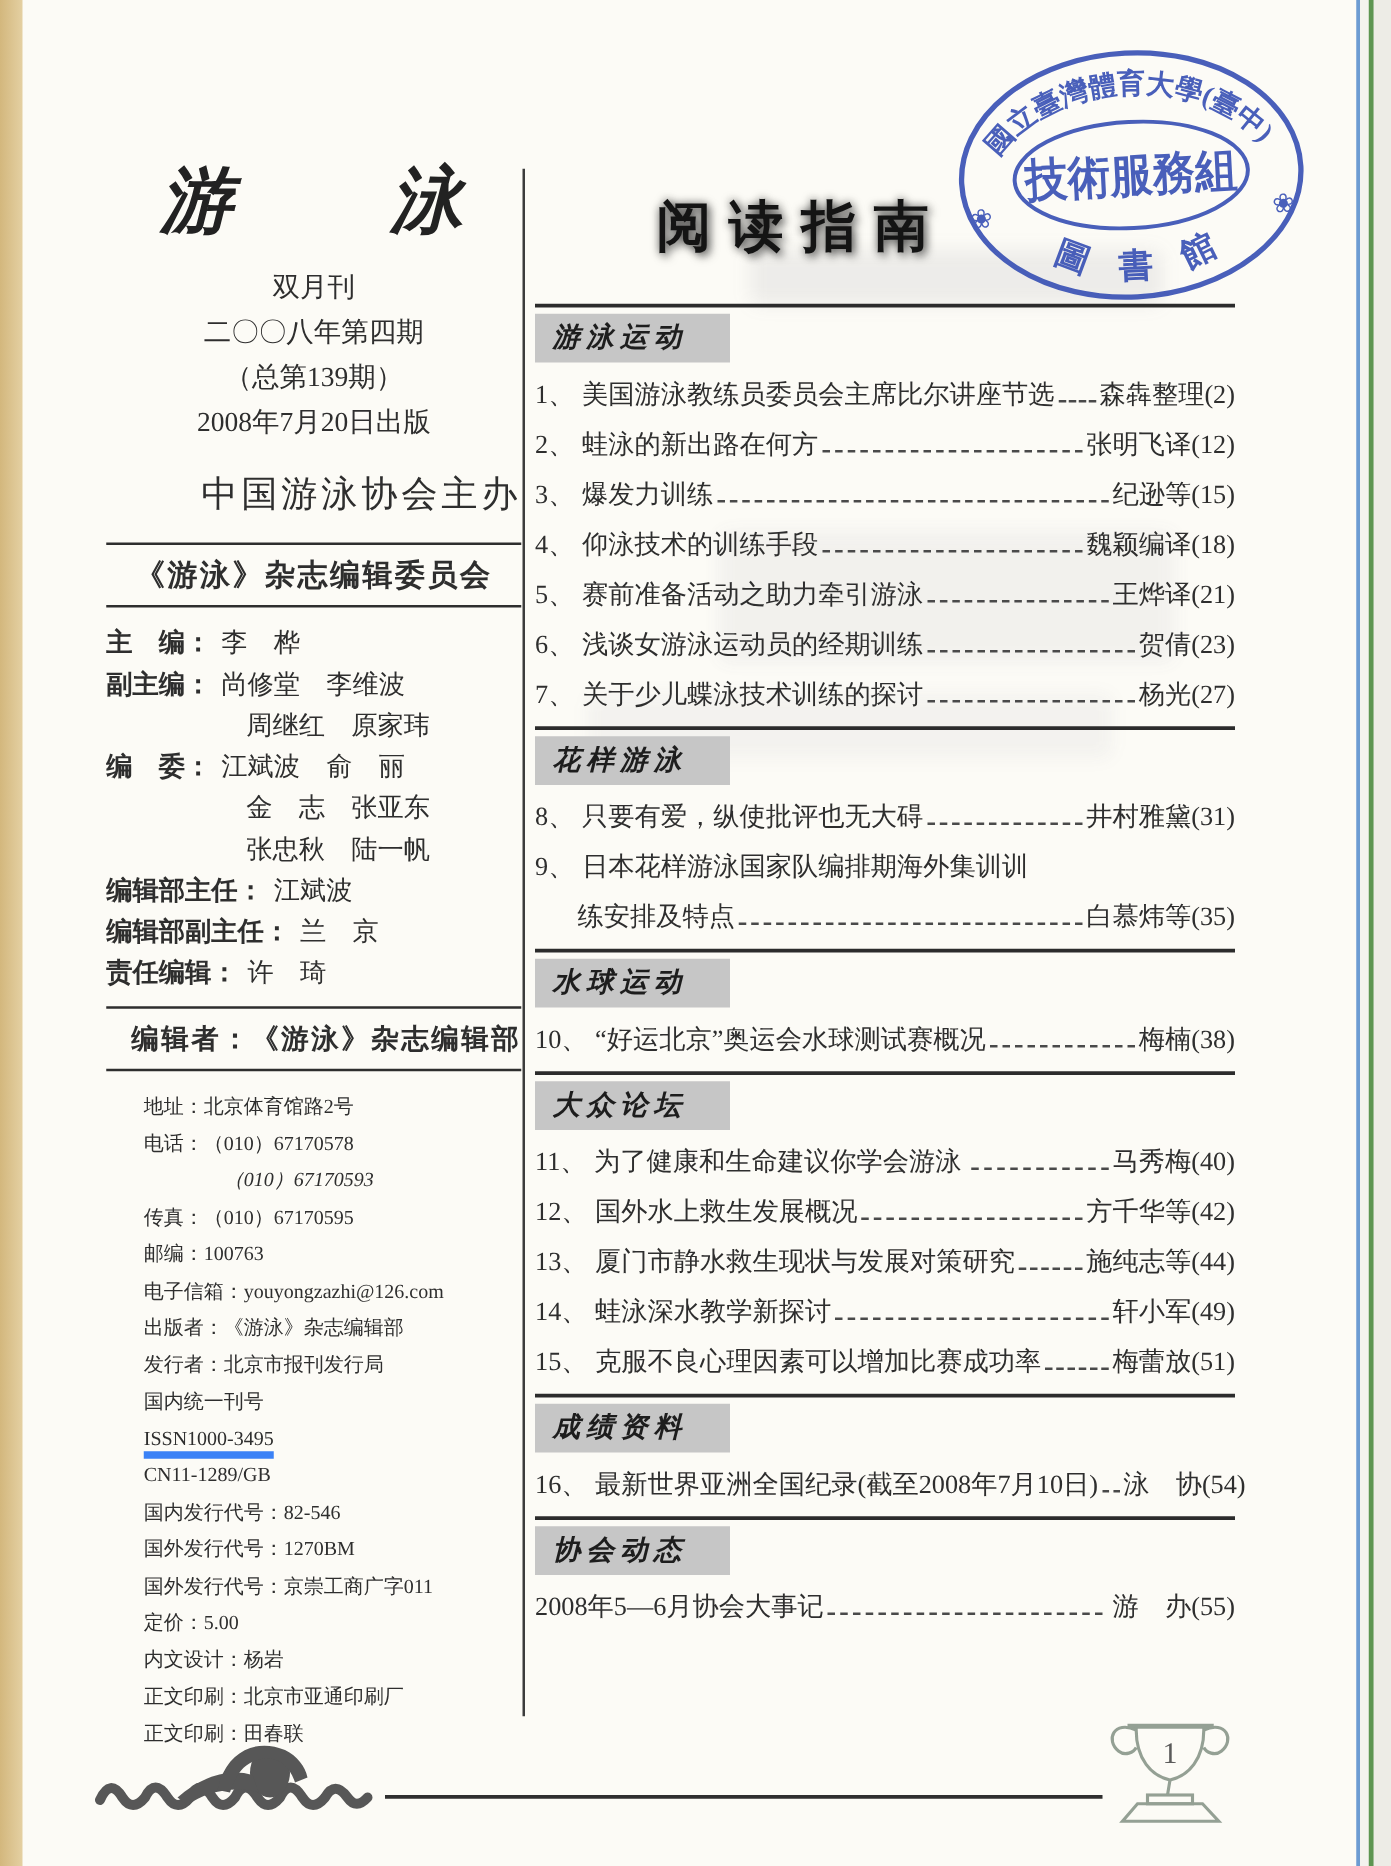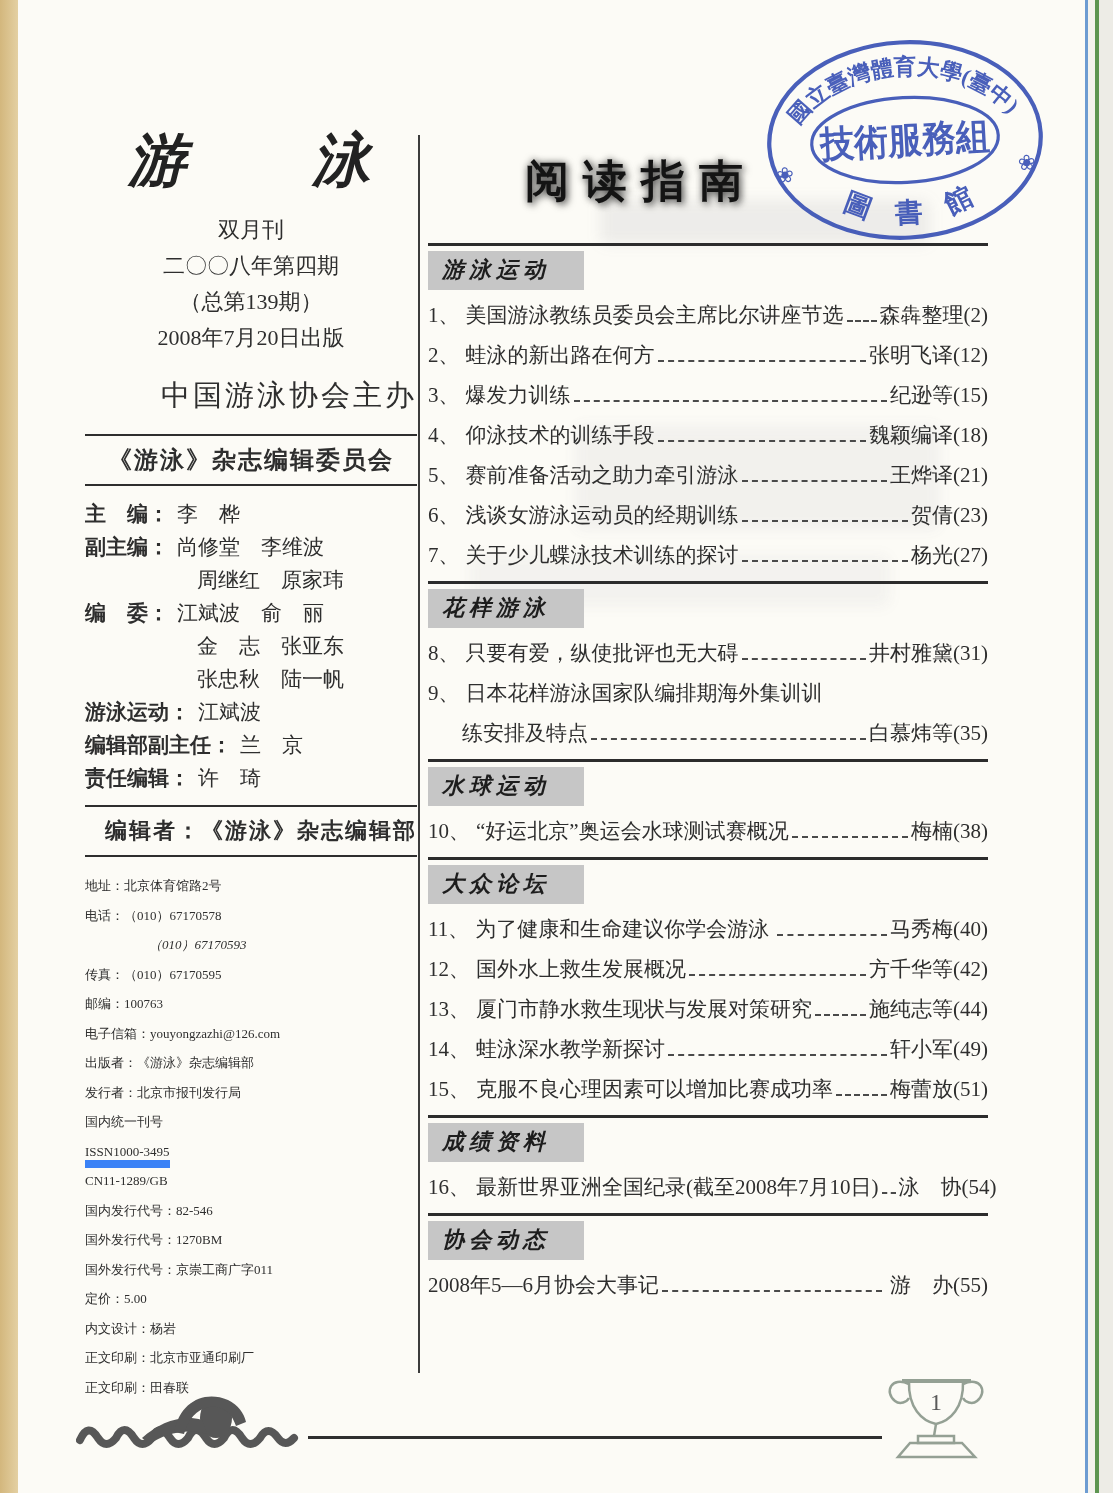--- a/index.html
+++ b/index.html
@@ -23,23 +23,23 @@
   .organizer{font-size:29px;text-align:right;letter-spacing:3px;margin-top:20px;margin-bottom:18px;}
   .rule{height:2px;background:#2e2e2e;}
   .committee{font-size:24px;font-weight:bold;text-align:center;padding:8px 0;letter-spacing:2px;}
   .staff{margin-top:12px;margin-bottom:10px;font-size:21px;}
   .staff-row{display:flex;line-height:33px;}
   .staff-label{font-weight:bold;white-space:pre;}
   .staff-value{white-space:pre;margin-left:8px;}
   .staff-row.cont{padding-left:104px;}
   .editor-banner{font-size:22px;font-weight:bold;text-align:right;
                  padding:9px 0;letter-spacing:2px;}
-  .pubinfo{margin-top:14px;font-size:13px;line-height:29.5px;}
+  .pubinfo{margin-top:14px;font-size:16px;line-height:29.5px;margin-left:30px;}
   .pubinfo .indent{padding-left:64px;font-style:italic;}
-  .u{border-bottom:8px solid #3b82f6;padding-bottom:1px;}
+  .u{border-bottom:6px solid #3b82f6;padding-bottom:1px;}
   
   .vdivider{position:absolute;left:418px;top:135px;width:2px;height:1238px;background:#3c3c3c;}
   
   .guide-title{position:absolute;left:525px;top:152px;z-index:2;font-size:44px;font-weight:bold;
                letter-spacing:14px;color:#141414;font-family:"Liberation Sans",sans-serif;
                text-shadow:0 0 7px rgba(25,25,25,.65),3px 3px 7px rgba(45,45,45,.55);}
   
   .stamp{position:absolute;left:760px;top:36px;width:290px;height:208px;z-index:3;
          transform:rotate(-3deg);opacity:.92;}
   
@@ -100,21 +100,21 @@
           <span class="staff-label">编　委：</span>
           <span class="staff-value">江斌波　俞　丽</span>
         </div>
       <div class="staff-row cont">
           <span class="staff-value">金　志　张亚东</span>
         </div>
       <div class="staff-row cont">
           <span class="staff-value">张忠秋　陆一帆</span>
         </div>
       <div class="staff-row">
-          <span class="staff-label">游泳运动：</span>
+          <span class="staff-label">编辑部主任：</span>
           <span class="staff-value">江斌波</span>
         </div>
       <div class="staff-row">
           <span class="staff-label">编辑部副主任：</span>
           <span class="staff-value">兰　京</span>
         </div>
       <div class="staff-row">
           <span class="staff-label">责任编辑：</span>
           <span class="staff-value">许　琦</span>
         </div>

